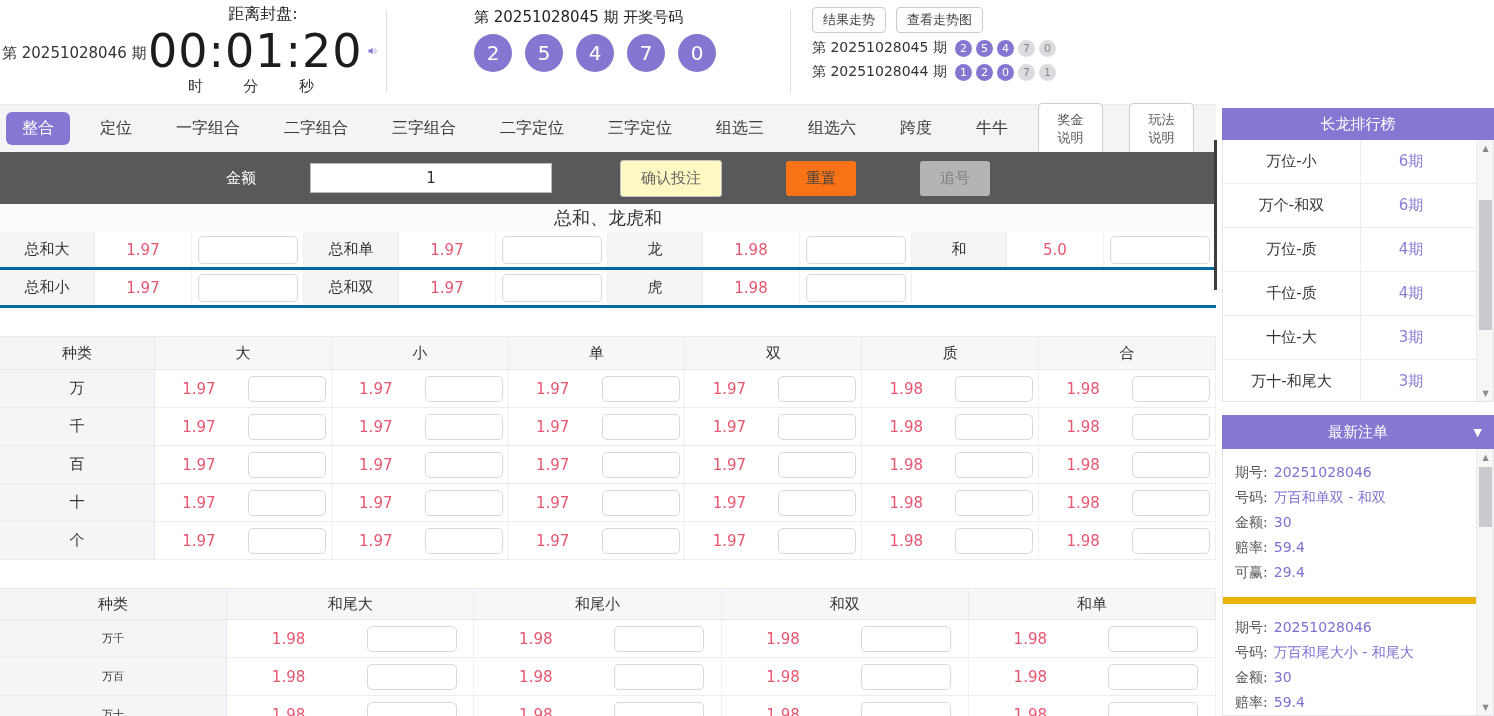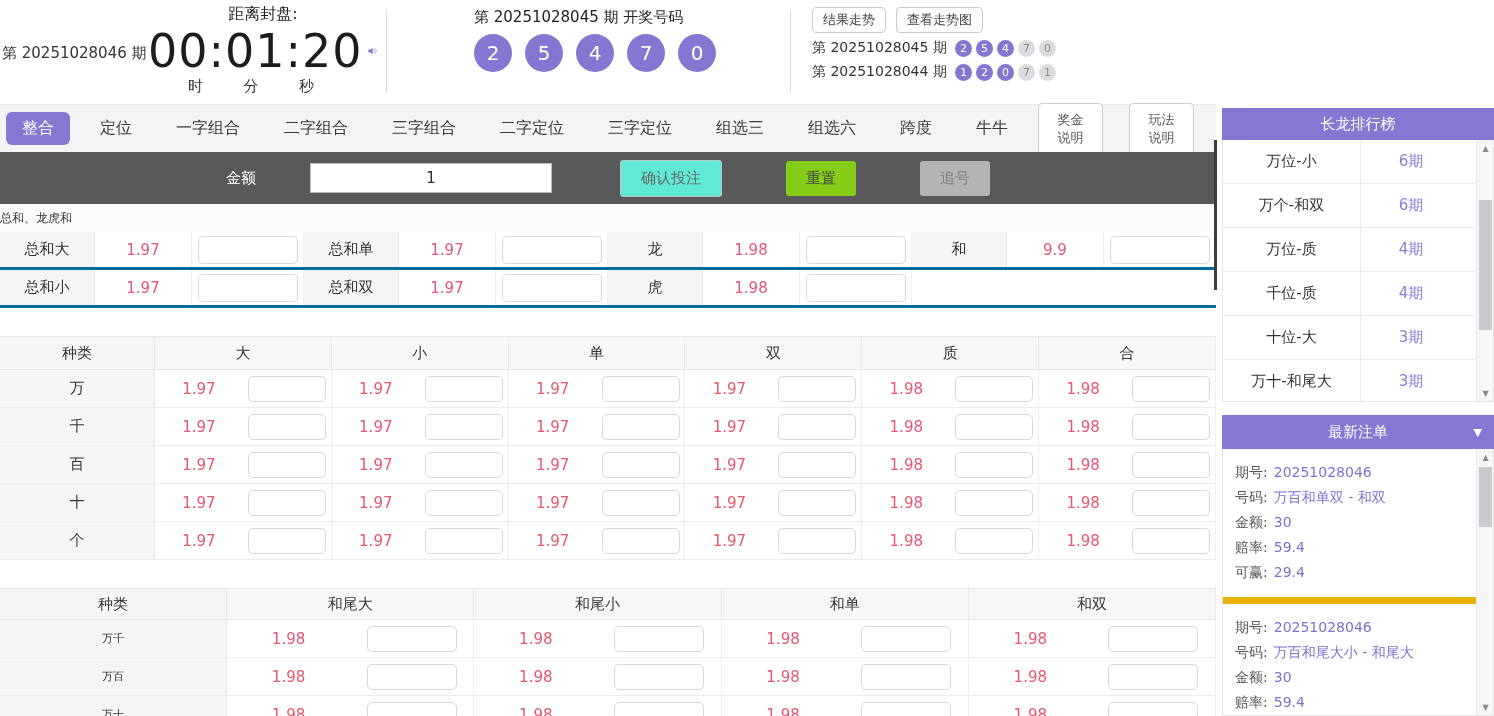--- a/index.html
+++ b/index.html
@@ -43,27 +43,27 @@
               padding:7px 16px; cursor:pointer; }
 
   
   .toolbar { position:absolute; left:0; top:152px; width:1216px; height:52px; background:#59595b;
              display:flex; align-items:center; justify-content:center;gap:40px; }
   .amt-label { color:#fff; font-size:15px; margin-right:14px; }
   .amt-input { width:242px; height:30px; border:1px solid #bbb; background:#fff; text-align:center;
                font-size:15px; color:#333; margin-right:28px; font-family:inherit; }
   .tb-btn { font-size:15px; border:none; border-radius:3px; padding:8px 20px; margin-right:24px; cursor:pointer;
             font-family:inherit; }
-  .tb-confirm { background:#5eead4; color:#666; border:1px solid #c2c2c4; }
-  .tb-reset { background:#84cc16; color:#444; }
+  .tb-confirm { background:#fef9c3; color:#666; border:1px solid #c2c2c4; }
+  .tb-reset { background:#f97316; color:#444; }
   .tb-chase { background:#b4b4b6; color:#7e7e80; margin-right:0; }
 
   
   .sec-title { position:absolute; left:0; top:204px; width:1216px; height:36px; line-height:28px;
-               font-size:12px; color:#333; background:#fbfbfd; border-bottom:1px solid #e7e7ed; }
+               text-align:center; font-size:18px; color:#333; background:#fbfbfd; border-bottom:1px solid #e7e7ed; }
 
   
   .sum-grid { position:absolute; left:0; top:232px; width:1216px; }
   .sum-row { display:grid; grid-template-columns:repeat(4,1fr); height:38px; border-bottom:3px solid #0369a1; }
   .bet-group { display:grid; grid-template-columns:95px 97px 1fr; border-right:1px solid #eef0f4; }
   .bg-label { background:#f5f5f8; display:flex; align-items:center; justify-content:center;
               font-size:15px; color:#333; border-right:1px solid #e9e9ef; }
   .bg-odds { display:flex; align-items:center; justify-content:center; font-size:15px; color:#e8566f;
              border-right:1px solid #eef0f4; background:#fff; }
   .bg-input { display:flex; align-items:center; justify-content:center; background:#fff; }
@@ -228,21 +228,21 @@
     </div>
     <div class="bet-group">
       <div class="bg-label">龙</div>
       <div class="bg-odds">1.98</div>
       <div class="bg-input">
           <input class="bet-input" type="text" style="">
         </div>
     </div>
     <div class="bet-group">
       <div class="bg-label">和</div>
-      <div class="bg-odds">9.9</div>
+      <div class="bg-odds">5.0</div>
       <div class="bg-input">
           <input class="bet-input" type="text" style="">
         </div>
     </div>
   </div>
   <div class="sum-row">
     <div class="bet-group">
       <div class="bg-label">总和小</div>
       <div class="bg-odds">1.97</div>
       <div class="bg-input">
@@ -477,22 +477,22 @@
         </div>
       </div>
   </div>
 </div>
 
 <div class="tail-table">
   <div class="tt-head">
     <div style="background:#f5f5f8">种类</div>
     <div>和尾大</div>
     <div>和尾小</div>
+    <div>和双</div>
     <div>和单</div>
-    <div>和双</div>
   </div>
 
   <div class="tt-row">
     <div class="tt-label">万千</div>
     <div class="tt-group">
         <div class="pt-odds">1.98</div>
         <div class="pt-inputwrap">
           <input class="bet-input-md" type="text" style="">
         </div>
       </div>

